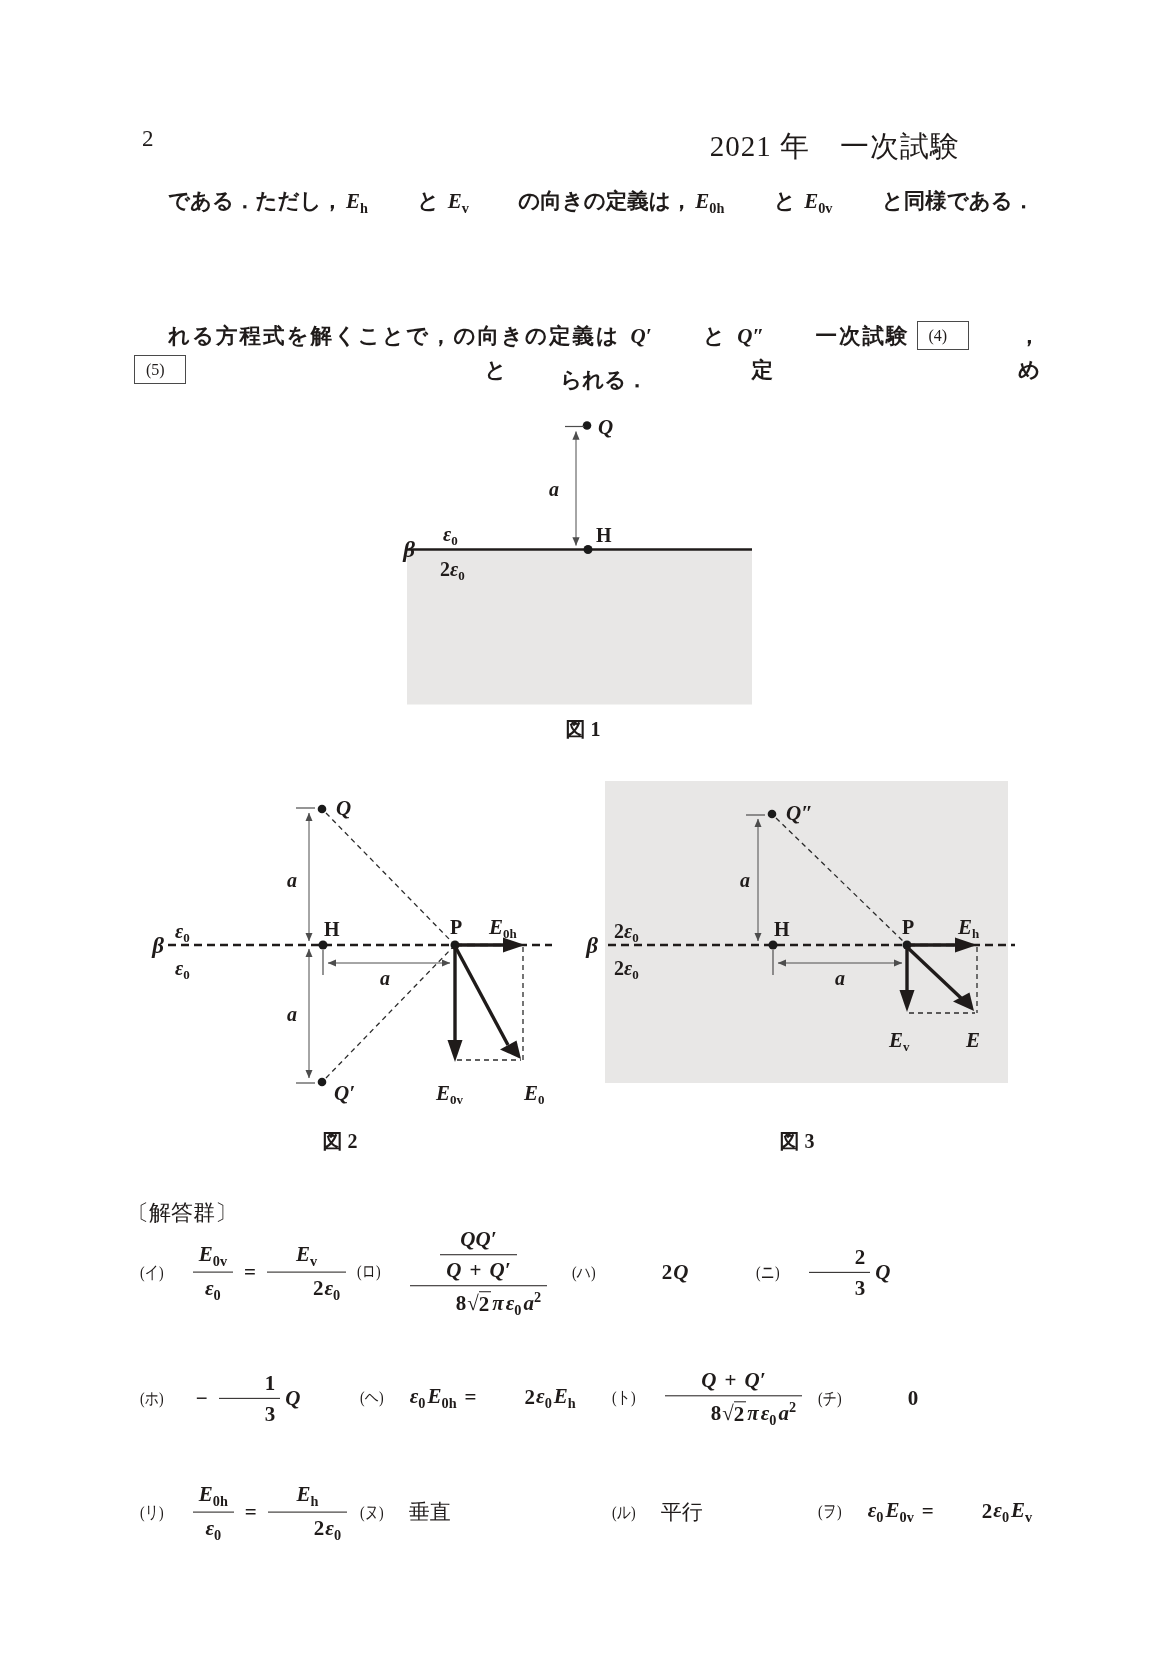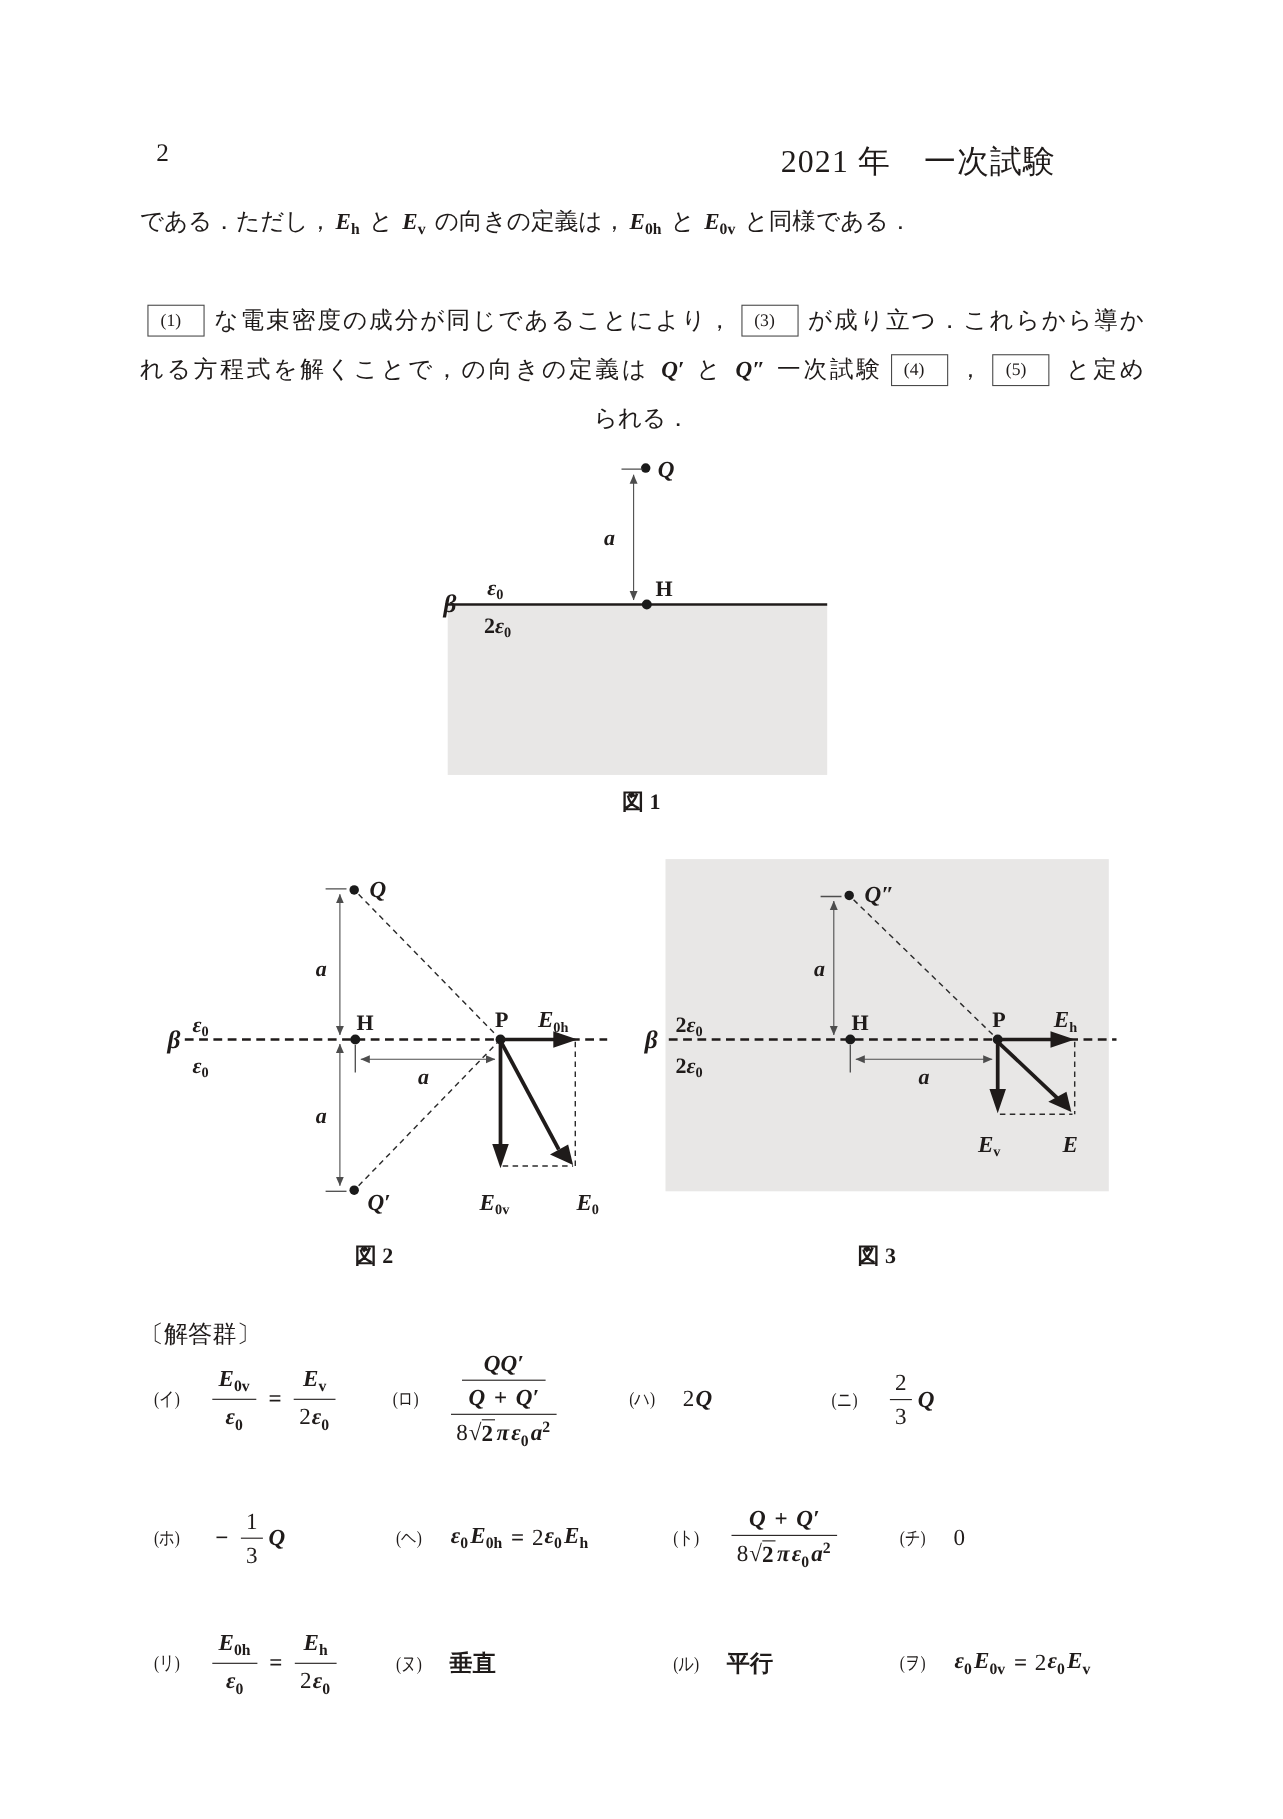--- a/index.html
+++ b/index.html
@@ -10,22 +10,22 @@
   .pagenum{position:absolute;left:142px;top:126px;font-size:23px;}
   .header-right{position:absolute;left:640px;top:127px;width:320px;text-align:right;font-size:29px;letter-spacing:1px;}
 
   
   .pline{position:absolute;left:127px;width:913px;height:34px;font-size:21.5px;line-height:34px;white-space:nowrap;}
   .pline.j{white-space:normal;text-align:justify;text-align-last:justify;}
   .mvar{font-style:italic;font-weight:bold;font-size:21px;margin:0 3px;}
   .msub{font-size:68%;font-style:normal;font-weight:bold;vertical-align:-0.35em;letter-spacing:0;}
   .msup{font-size:68%;font-style:normal;font-weight:bold;vertical-align:0.55em;}
   .mop{font-weight:bold;margin:0 7px;font-style:normal;}
-  .plain{font-weight:normal;font-style:normal;}
-  .cjk{font-weight:bold;font-style:normal;text-align:right;}
+  .plain{font-weight:bold;font-style:normal;margin-left:41px;}
+  .cjk{font-weight:normal;font-style:normal;text-align:right;}
   .ansbox{display:inline-block;border:1.4px solid #4a4a4a;min-width:28px;padding:0 11px;margin:0 7px;
           font-size:16px;line-height:27px;height:27px;text-align:center;vertical-align:2px;font-weight:normal;}
 
   
   .ansgroup-title{position:absolute;left:127px;top:1174px;font-size:22px;margin-top:24px;}
   .opt{position:absolute;display:flex;align-items:center;transform:translateY(-50%);}
   .mark{font-size:17px;margin-right:20px;transform:scaleX(0.82);transform-origin:left center;white-space:nowrap;}
   .fml{display:inline-flex;align-items:center;font-size:21px;font-weight:bold;}
   .fml .mvar{margin:0 1px;}
   .frac{display:inline-block;text-align:center;vertical-align:middle;margin:0 4px;}
@@ -55,21 +55,20 @@
 </style>
 </head>
 <body>
 
 <div id="page">
 
   <div class="pagenum">2</div>
   <div class="header-right">2021 年　一次試験</div>
 
   <div class="pline" style="top:184px;"><span class="plain">である．ただし，</span><span class="mvar">E<span class="msub">h</span></span><span class="plain"> と </span><span class="mvar">E<span class="msub">v</span></span><span class="plain"> の向きの定義は，</span><span class="mvar">E<span class="msub">0h</span></span><span class="plain"> と </span><span class="mvar">E<span class="msub">0v</span></span><span class="plain"> と同様である．</span></div>
-  <div class="pline j" style="top:274px;"><span class="ansbox">(1)</span><span class="plain">な電束密度の成分が同じであることにより，</span><span class="ansbox">(3)</span><span class="plain">が成り立つ．これらから導か</span></div>
   <div class="pline j" style="top:319px;"><span class="plain">れる方程式を解くことで，の向きの定義は </span><span class="mvar">Q′</span><span class="plain"> と </span><span class="mvar">Q″</span><span class="plain"> 一次試験</span><span class="ansbox">(4)</span><span class="plain">，</span><span class="ansbox">(5)</span><span class="plain"> と定め</span></div>
   <div class="pline" style="top:363px;text-align:center;"><span class="plain">られる．</span></div>
 
   <svg class="figsvg" style="left:378px;top:395px;" width="395" height="350" viewBox="378 395 395 345">
     <defs>
       <marker id="dimA" viewBox="0 0 8 8" refX="7.3" refY="4" markerWidth="9" markerHeight="9" orient="auto-start-reverse">
         <path d="M0,0.8 L7.5,4 L0,7.2 z" fill="#4d4d4d"></path>
       </marker>
     </defs>
     <rect class="grayarea" x="407" y="548" width="345" height="154"></rect>

